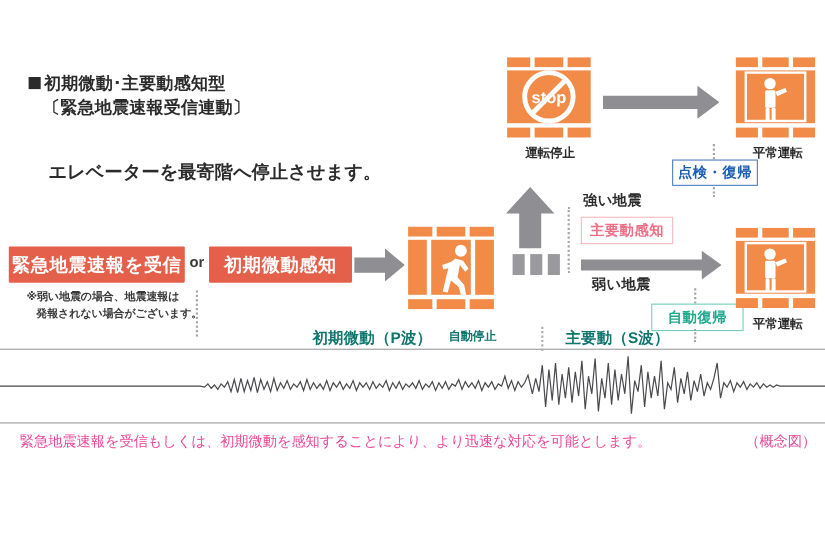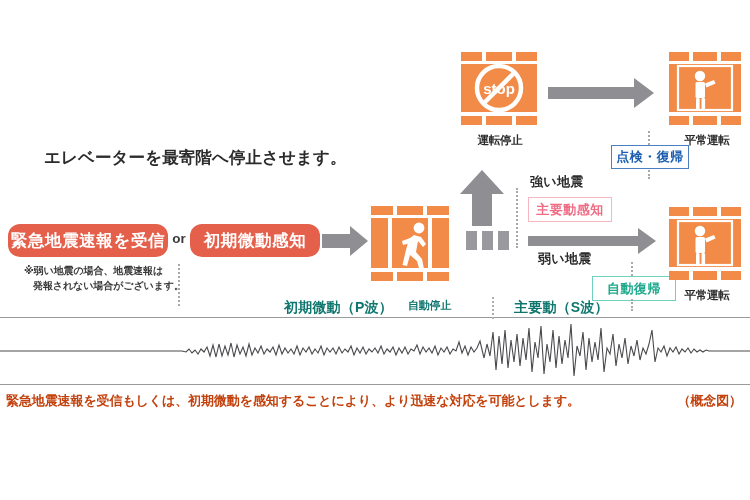--- a/index.html
+++ b/index.html
@@ -16,21 +16,21 @@
   .hdr{position:absolute;left:26px;top:66px;font-size:15.5px;font-weight:700;line-height:1.45;letter-spacing:.2px;color:#2b2b2b;}
   .hdr .sq{display:inline-block;width:11px;height:11px;background:#2b2b2b;margin-right:3px;vertical-align:baseline;}
   .hdr-l2{padding-left:13px;}
   .lead{position:absolute;left:44px;top:145px;font-size:16.5px;font-weight:700;line-height:1.55;letter-spacing:.1px;color:#2b2b2b;}
 
   
   .obox{
     position:absolute;background:#e4604b;color:#fff;
     font-size:16.5px;font-weight:700;letter-spacing:.6px;
     display:flex;align-items:center;justify-content:center;
-    border-radius:12px;
+    border-radius:1px;
   }
   #trg-eew{left:8px;top:224px;width:160px;height:33px;}
   #trg-pwave{left:190px;top:224px;width:130px;height:33px;}
   .ortxt{position:absolute;left:168px;top:231px;width:22px;text-align:center;
     font-size:13.5px;font-weight:700;color:#3a3a3a;font-family:"Liberation Sans",sans-serif;}
   .note{position:absolute;left:24px;top:264px;width:180px;font-size:10px;font-weight:700;
     line-height:1.45;color:#3a3a3a;letter-spacing:-.1px;}
   .note .ind{display:block;padding-left:9px;}
 
   
@@ -64,29 +64,33 @@
   #rule-bot{top:384px;}
   .wavelbl{position:absolute;font-size:14px;font-weight:700;color:#0f766e;letter-spacing:.2px;}
   #lbl-p{left:284px;top:299px;}
   #lbl-s{left:514px;top:299px;}
   #lbl-autostop{left:408px;top:298px;font-size:11px;font-weight:700;letter-spacing:-.2px;}
   #wave{position:absolute;left:0;top:318px;width:750px;height:66px;}
   #wave svg{display:block;}
   .vdot-wave{position:absolute;left:492px;top:297px;height:22px;border-left:2px dotted #b0b0b4;}
 
   
-  .foot{position:absolute;top:392px;font-size:13px;font-weight:700;color:#c2410c;letter-spacing:-.1px;}
+  .foot{position:absolute;top:392px;font-size:13px;font-weight:400;color:#ec4899;letter-spacing:-.1px;margin-left:12px;}
   #foot-main{left:6px;}
   #foot-note{right:8px;}
 </style>
 </head>
 <body>
 
 <div id="stage">
 
+  <div class="hdr">
+    <div><span class="sq"></span><span>初期微動･主要動感知型</span></div>
+    <div class="hdr-l2">〔緊急地震速報受信連動〕</div>
+  </div>
 
   <div class="lead">
     <div>エレベーターを最寄階へ停止させます。</div>
   </div>
 
   <div class="obox" id="trg-eew">緊急地震速報を受信</div>
   <div class="ortxt">or</div>
   <div class="obox" id="trg-pwave">初期微動感知</div>
 
   <div class="note">

